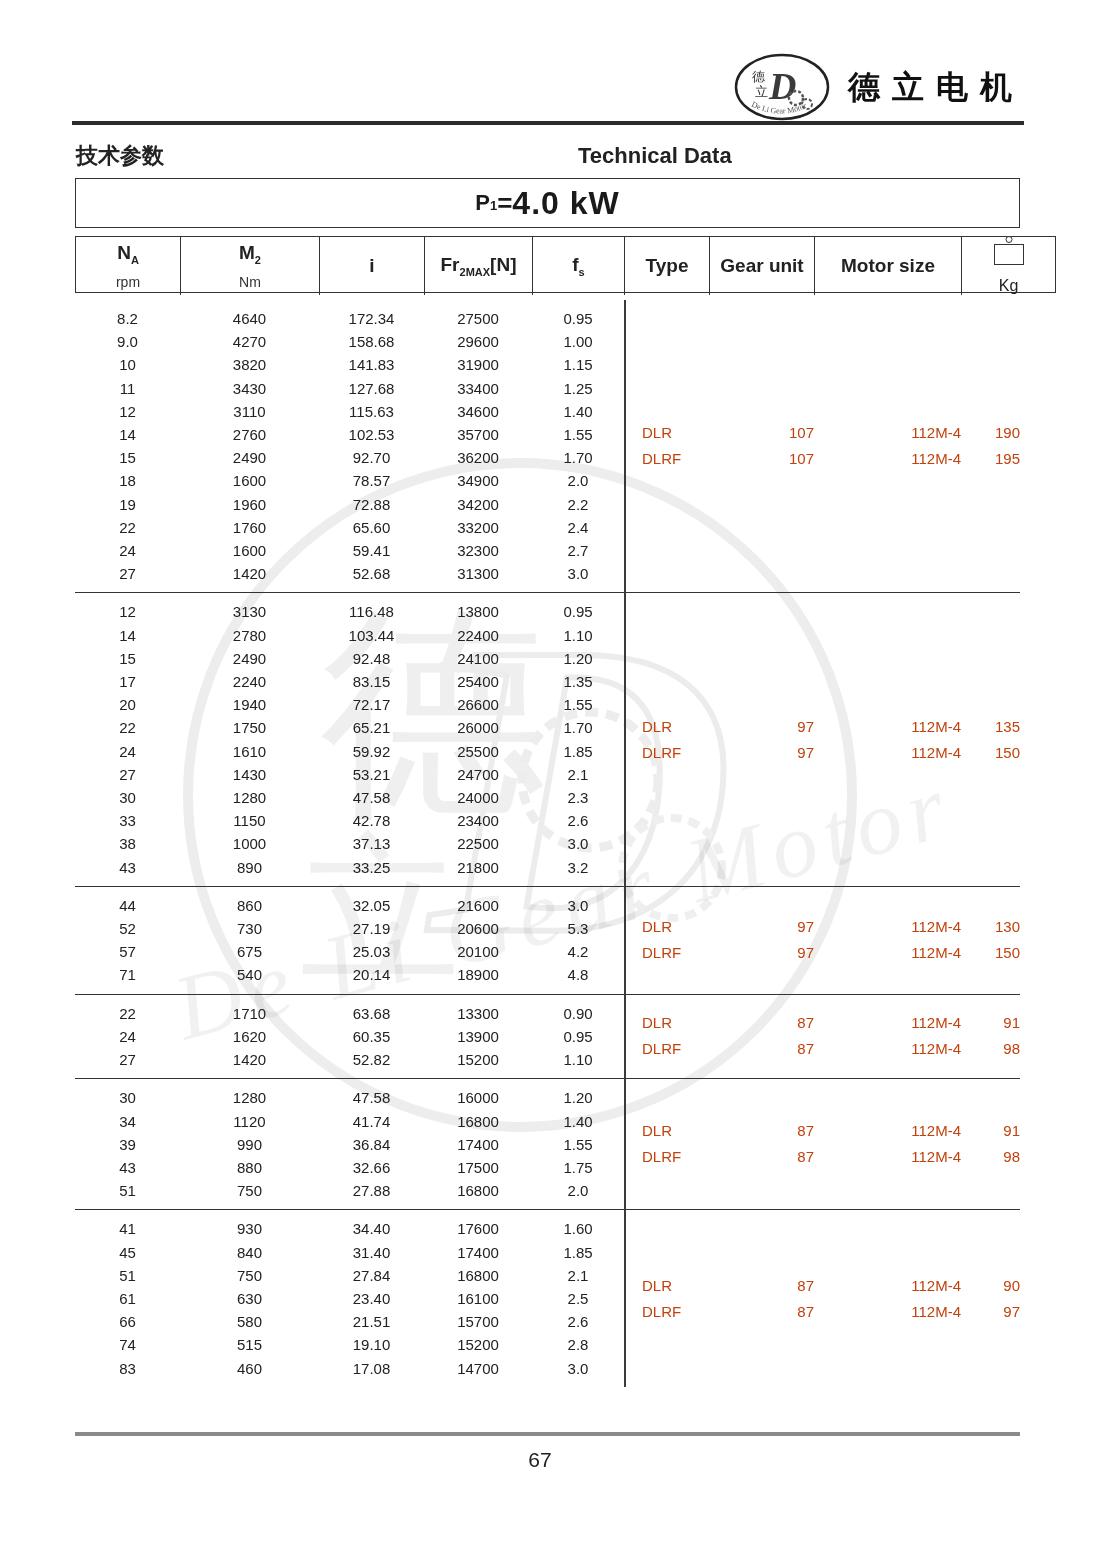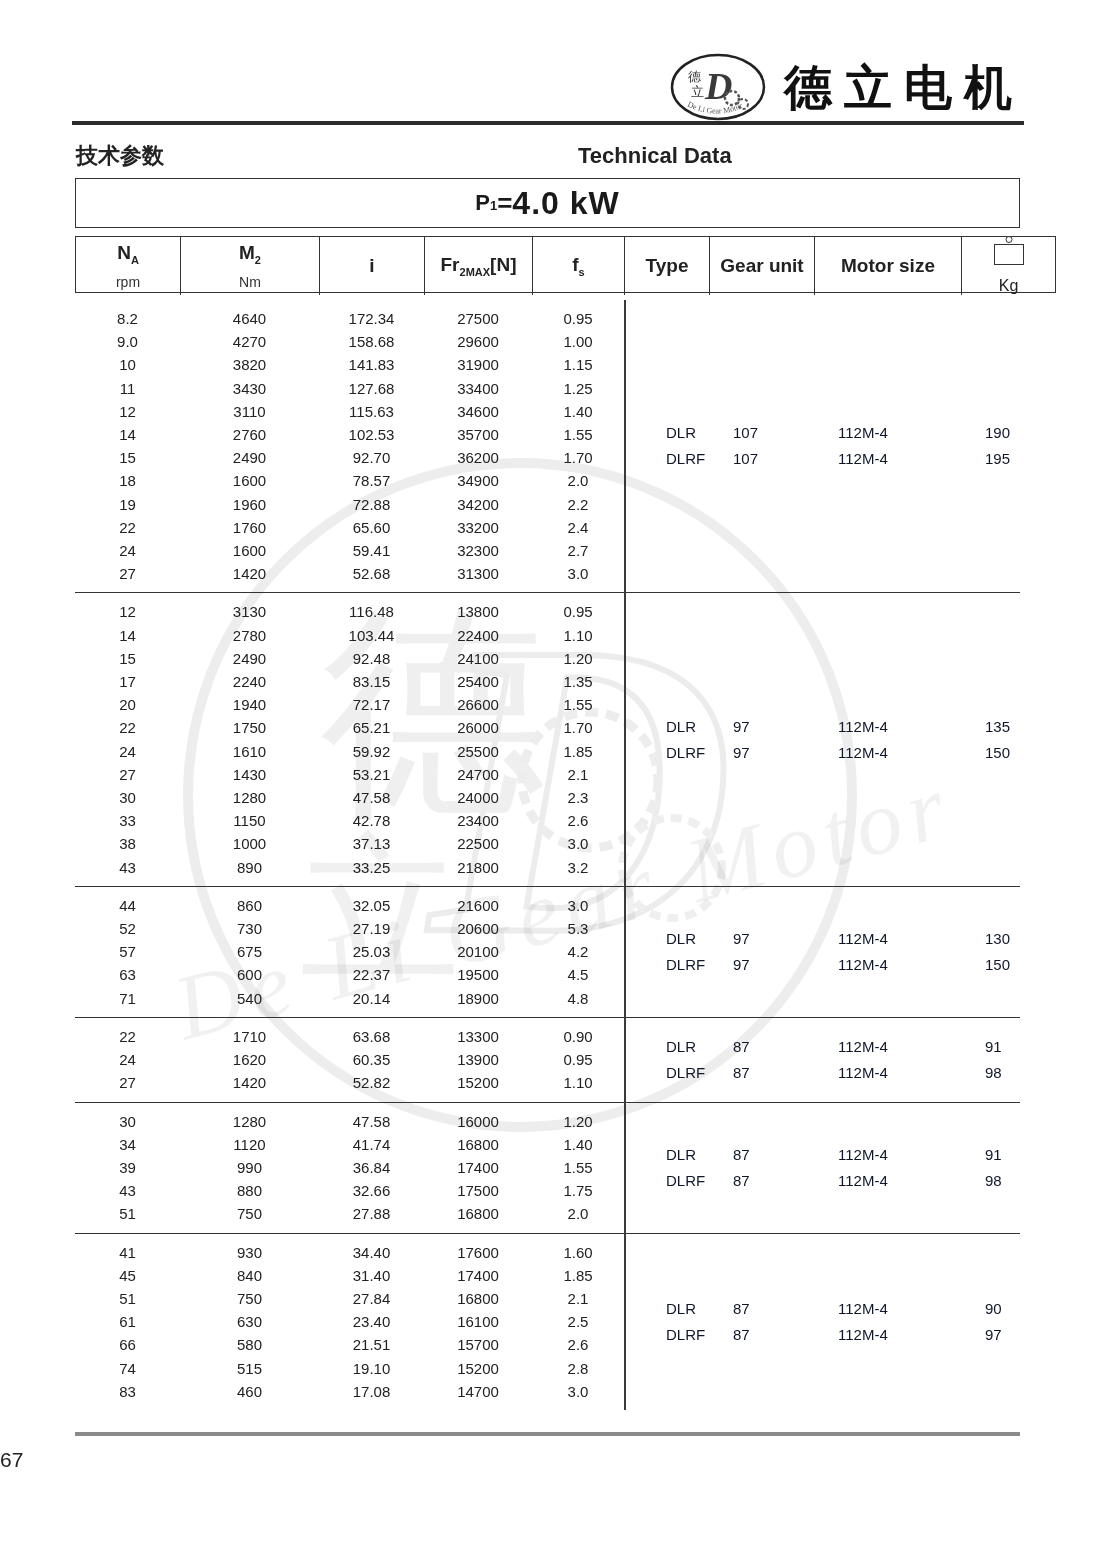--- a/index.html
+++ b/index.html
@@ -6,21 +6,21 @@
   .page {
     position:relative; width:1100px; height:1555px; background:#fff;
     font-family:"Liberation Sans", sans-serif; color:#1a1a1a; overflow:hidden;
   }
   .wm { position:absolute; top:0; left:0; z-index:0; pointer-events:none; }
   .content { position:relative; z-index:1; }
 
   
   .brand { position:absolute; top:52px; right:76px; display:flex; align-items:center; gap:16px; }
   .brand-name {
-    font-family:"Liberation Serif", serif; font-weight:bold; font-size:48px;
+    font-family:"Liberation Serif", serif; font-weight:bold; font-size:32px;
     letter-spacing:12px; color:#111; white-space:nowrap;
   }
   .toprule { position:absolute; top:121px; left:72px; width:952px; height:4px; background:#2b2b2b; }
 
   
   .sec-zh { position:absolute; top:141px; left:76px; font-size:22px; font-weight:bold; color:#222; }
   .sec-en { position:absolute; top:143px; left:578px; font-size:22px; font-weight:bold; color:#222; }
 
   
   .powerbox {
@@ -60,28 +60,28 @@
     content:""; position:absolute; left:549px; top:0; bottom:0; width:1.5px; background:#3a3a3a;
   }
   .block { display:flex; }
   .block + .block { border-top:1.6px solid #333; }
   .rows { width:549px; padding:7px 0; box-sizing:border-box; }
   .row { display:grid; grid-template-columns:105px 139px 105px 108px 92px; }
   .cell { text-align:center; font-size:15px; line-height:23.2px; color:#222; }
   .typecol { width:396px; display:flex; align-items:center; }
   .typegrid {
     width:100%; display:grid; grid-template-columns:85px 105px 147px 59px;
-    row-gap:6px; font-size:15px; color:#0f172a;padding-left:24px;
-  }
-  .tcell { text-align:left; line-height:20px; }
+    row-gap:6px; font-size:15px; color:#c2410c;
+  }
+  .tcell { text-align:right; line-height:20px; }
   .tcell.type { text-align:left; padding-left:18px; }
 
   
   .botrule { position:absolute; top:1432px; left:75px; width:945px; height:4px; background:#8a8a8a; }
-  .pagenum { position:absolute; top:1448px; left:0; width:1080px; text-align:left;
+  .pagenum { position:absolute; top:1448px; left:0; width:1080px; text-align:center;
              font-size:21px; color:#222; }
 </style>
 </head>
 <body>
 
 <div class="page">
 
   <svg class="wm" width="1100" height="1555" viewBox="0 0 1100 1555">
     <circle cx="520" cy="795" r="332" fill="none" stroke="#ededed" stroke-width="10"></circle>
     <text x="320" y="790" font-size="225" fill="#efefef" font-family="'Liberation Serif',serif">德</text>
@@ -377,27 +377,20 @@
               <div class="cell">5.3</div>
             </div>
             <div class="row">
               <div class="cell">57</div>
               <div class="cell">675</div>
               <div class="cell">25.03</div>
               <div class="cell">20100</div>
               <div class="cell">4.2</div>
             </div>
             <div class="row">
-              <div class="cell">63</div>
-              <div class="cell">600</div>
-              <div class="cell">22.37</div>
-              <div class="cell">19500</div>
-              <div class="cell">4.5</div>
-            </div>
-            <div class="row">
               <div class="cell">71</div>
               <div class="cell">540</div>
               <div class="cell">20.14</div>
               <div class="cell">18900</div>
               <div class="cell">4.8</div>
             </div>
           </div>
     <div class="typecol">
       <div class="typegrid">
               <div class="tcell type">DLR</div>

